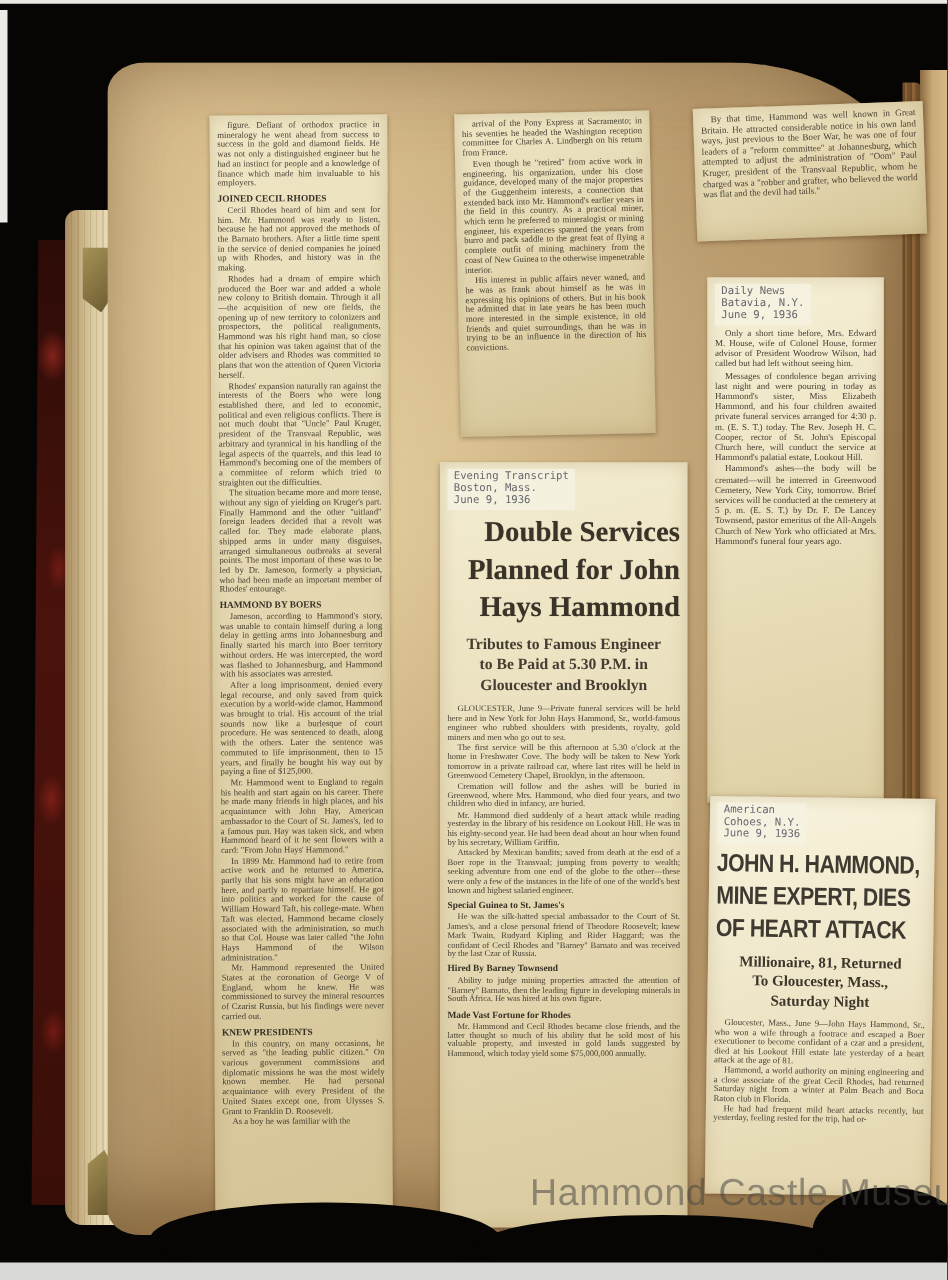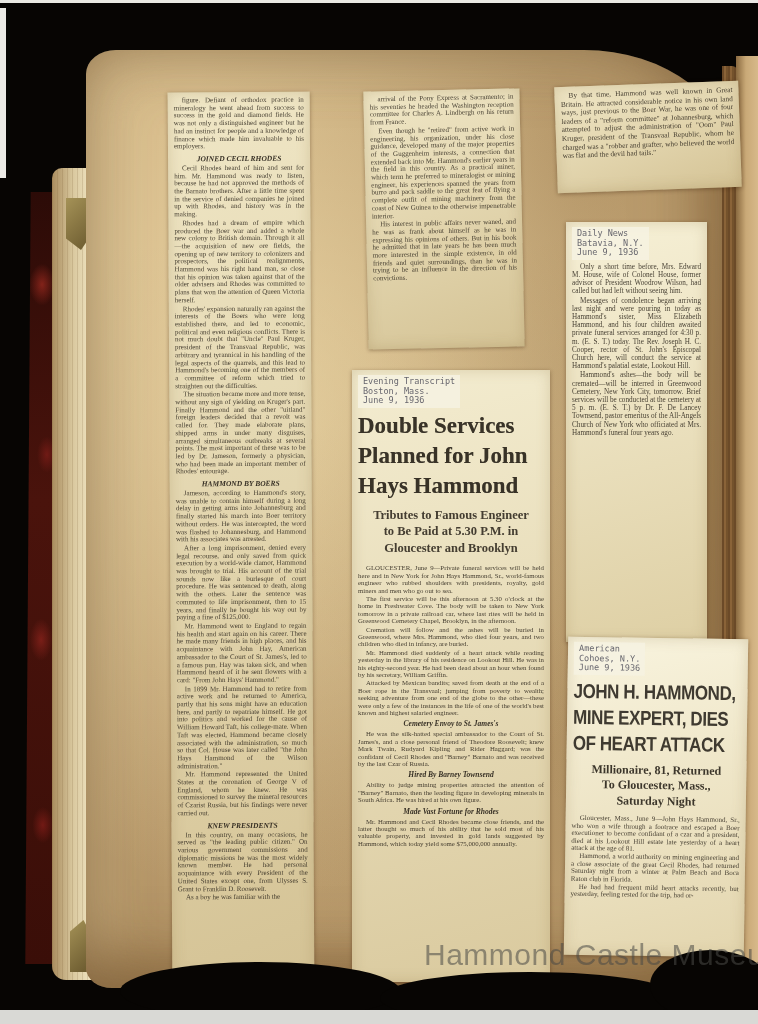--- a/index.html
+++ b/index.html
@@ -80,43 +80,43 @@
       #ddcfa4;
     box-shadow:0 1px 4px rgba(55,28,8,.4), inset 0 0 14px rgba(140,110,60,.25);
     padding:5px 6px;color:#3b342a;
   }
   .blk{margin:0 0 1px 0;}
   .blk-para{
     font-size:7px;line-height:7.7px;text-align:justify;text-indent:8px;
     color:rgba(48,41,31,.88);
   }
   .blk-heading{
-    font-size:7.5px;line-height:9px;font-weight:bold;text-align:center;
-    margin:3px 0 2px;color:rgba(40,34,25,.92);font-style:italic;
+    font-size:7.5px;line-height:9px;font-weight:bold;text-align:left;
+    margin:3px 0 2px;color:rgba(40,34,25,.92);
   }
   .blk-stamp{
     font-family:"DejaVu Sans Mono", monospace;
     font-size:8.5px;line-height:9.6px;white-space:pre-line;
     color:rgba(60,60,75,.78);
     background:rgba(246,242,226,.85);
     width:fit-content;padding:2px 5px;margin:0 0 3px 0;
   }
   .blk-headline{white-space:pre-line;font-weight:bold;}
   .blk-subhead{white-space:pre-line;font-weight:bold;text-align:center;}
 
   .clip-a{left:170px;top:92px;width:142px;height:884px;transform:rotate(-.3deg);}
   .clip-b{left:366px;top:90px;width:156px;height:258px;transform:rotate(-1.2deg);}
   .clip-d{left:556px;top:84px;width:184px;height:106px;transform:rotate(-2deg);}
   .clip-d .blk-para{font-size:7.3px;line-height:8.6px;}
 
   .clip-c{left:352px;top:370px;width:198px;height:612px;
     background:linear-gradient(165deg, rgba(255,252,232,.6), rgba(180,150,95,.18)),#e2d5ac;}
   .clip-c .blk-headline{
     font-size:23px;line-height:30px;color:rgba(44,38,28,.85);
-    text-shadow:0 0 .6px rgba(44,38,28,.55);margin:2px 0 6px;
+    text-shadow:0 0 .6px rgba(44,38,28,.55);margin:2px 0 6px;text-align:right;
   }
   .clip-c .blk-subhead{font-size:12.5px;line-height:16.5px;margin:4px 0 8px;color:rgba(44,38,28,.88);}
   .clip-c .blk-para{font-size:6.8px;line-height:7.4px;}
 
   .clip-e{left:566px;top:222px;width:141px;height:420px;
     background:linear-gradient(165deg, rgba(255,252,234,.65), rgba(185,158,100,.18)),#e6dab2;}
   .clip-e .blk-headline{
     font-family:"Liberation Sans", sans-serif;
     font-size:10.5px;line-height:13.5px;letter-spacing:.3px;
     color:rgba(40,35,28,.9);margin:1px 0 3px;
@@ -189,21 +189,21 @@
 Planned for John
 Hays  Hammond</div>
       <div class="blk blk-subhead">Tributes to Famous Engineer
 to Be Paid at 5.30 P.M. in
 Gloucester and Brooklyn</div>
       <div class="blk blk-para">GLOUCESTER, June 9—Private funeral services will be held here and in New York for John Hays Hammond, Sr., world-famous engineer who rubbed shoulders with presidents, royalty, gold miners and men who go out to sea.</div>
       <div class="blk blk-para">The first service will be this afternoon at 5.30 o'clock at the home in Freshwater Cove. The body will be taken to New York tomorrow in a private railroad car, where last rites will be held in Greenwood Cemetery Chapel, Brooklyn, in the afternoon.</div>
       <div class="blk blk-para">Cremation will follow and the ashes will be buried in Greenwood, where Mrs. Hammond, who died four years, and two children who died in infancy, are buried.</div>
       <div class="blk blk-para">Mr. Hammond died suddenly of a heart attack while reading yesterday in the library of his residence on Lookout Hill. He was in his eighty-second year. He had been dead about an hour when found by his secretary, William Griffin.</div>
       <div class="blk blk-para">Attacked by Mexican bandits; saved from death at the end of a Boer rope in the Transvaal; jumping from poverty to wealth; seeking adventure from one end of the globe to the other—these were only a few of the instances in the life of one of the world's best known and highest salaried engineer.</div>
-      <div class="blk blk-heading">Cemetery Envoy to St. James's</div>
+      <div class="blk blk-heading">Special Guinea to St. James's</div>
       <div class="blk blk-para">He was the silk-hatted special ambassador to the Court of St. James's, and a close personal friend of Theodore Roosevelt; knew Mark Twain, Rudyard Kipling and Rider Haggard; was the confidant of Cecil Rhodes and "Barney" Barnato and was received by the last Czar of Russia.</div>
       <div class="blk blk-heading">Hired By Barney Townsend</div>
       <div class="blk blk-para">Ability to judge mining properties attracted the attention of "Barney" Barnato, then the leading figure in developing minerals in South Africa. He was hired at his own figure.</div>
       <div class="blk blk-heading">Made Vast Fortune for Rhodes</div>
       <div class="blk blk-para">Mr. Hammond and Cecil Rhodes became close friends, and the latter thought so much of his ability that he sold most of his valuable property, and invested in gold lands suggested by Hammond, which today yield some $75,000,000 annually.</div>
     </div>
 
   <div class="clip clip-d">
       <div class="blk blk-para">By that time, Hammond was well known in Great Britain. He attracted considerable notice in his own land ways, just previous to the Boer War, he was one of four leaders of a "reform committee" at Johannesburg, which attempted to adjust the administration of "Oom" Paul Kruger, president of the Transvaal Republic, whom he charged was a "robber and grafter, who believed the world was flat and the devil had tails."</div>
     </div>

